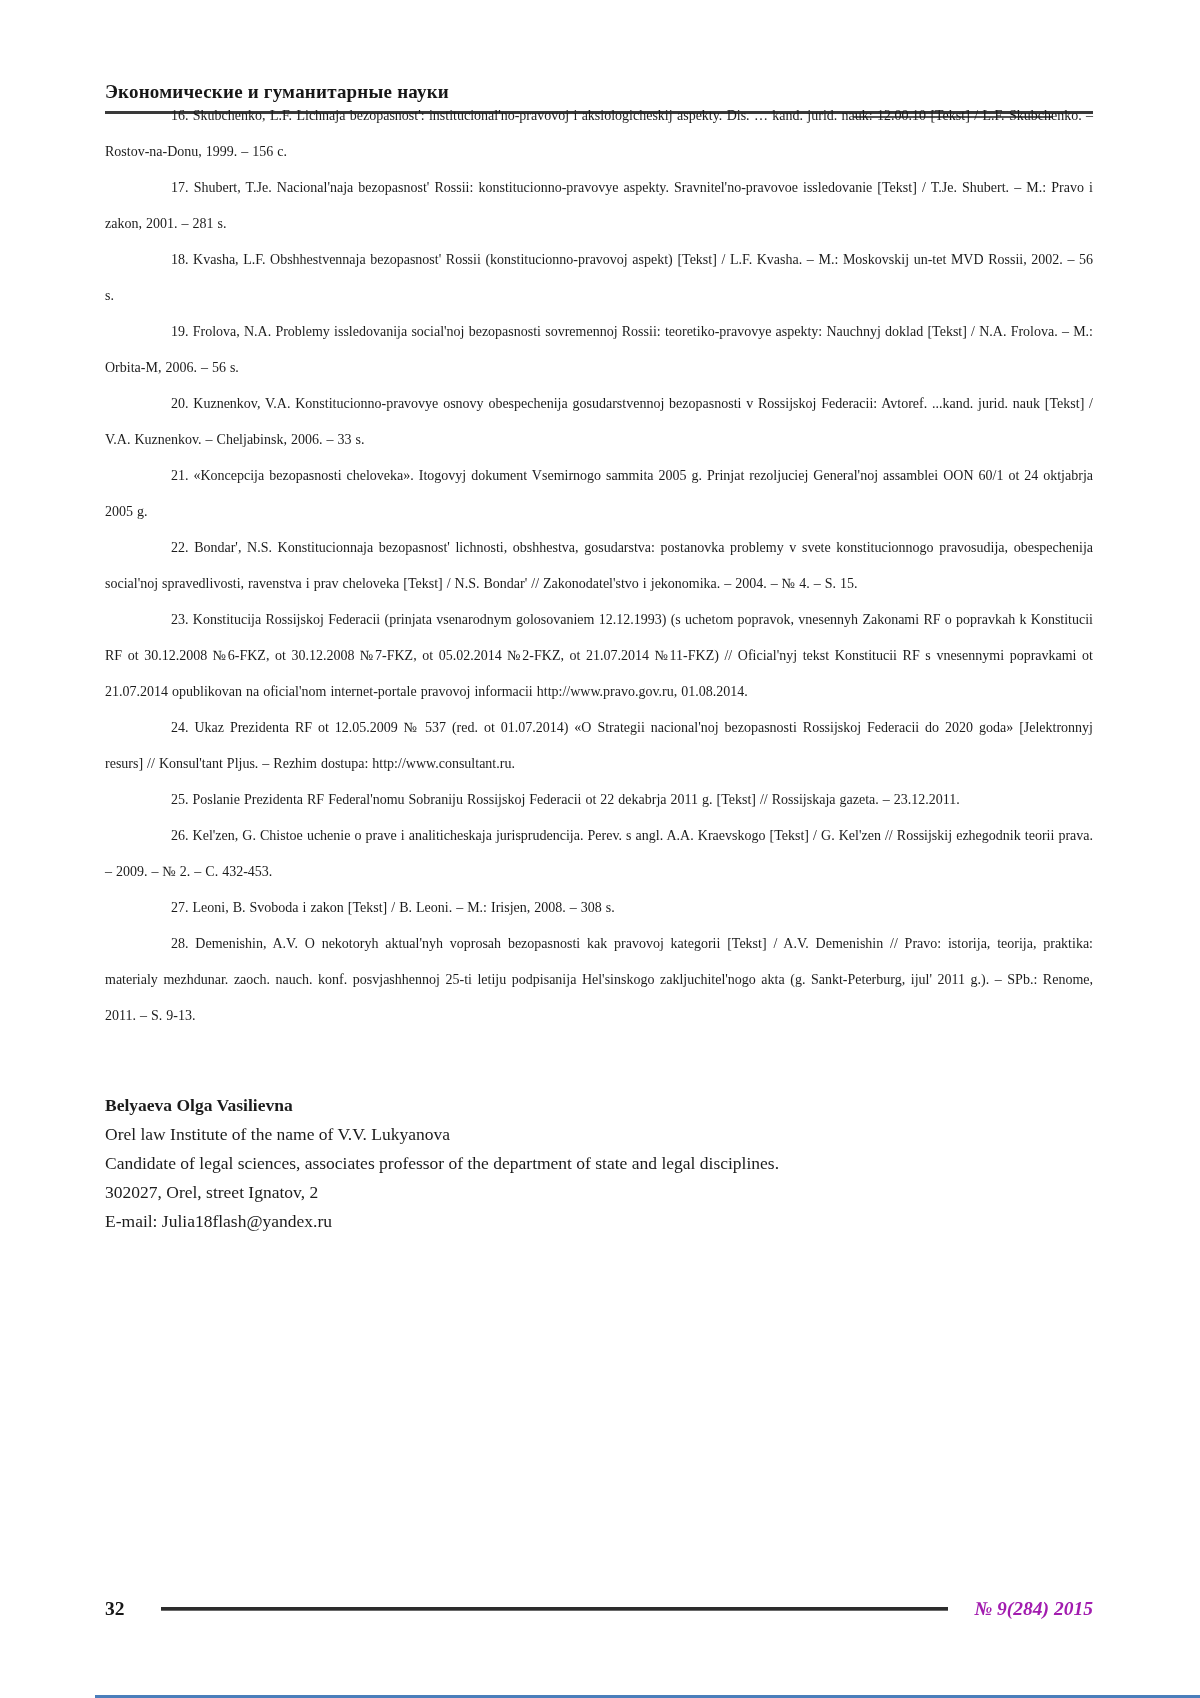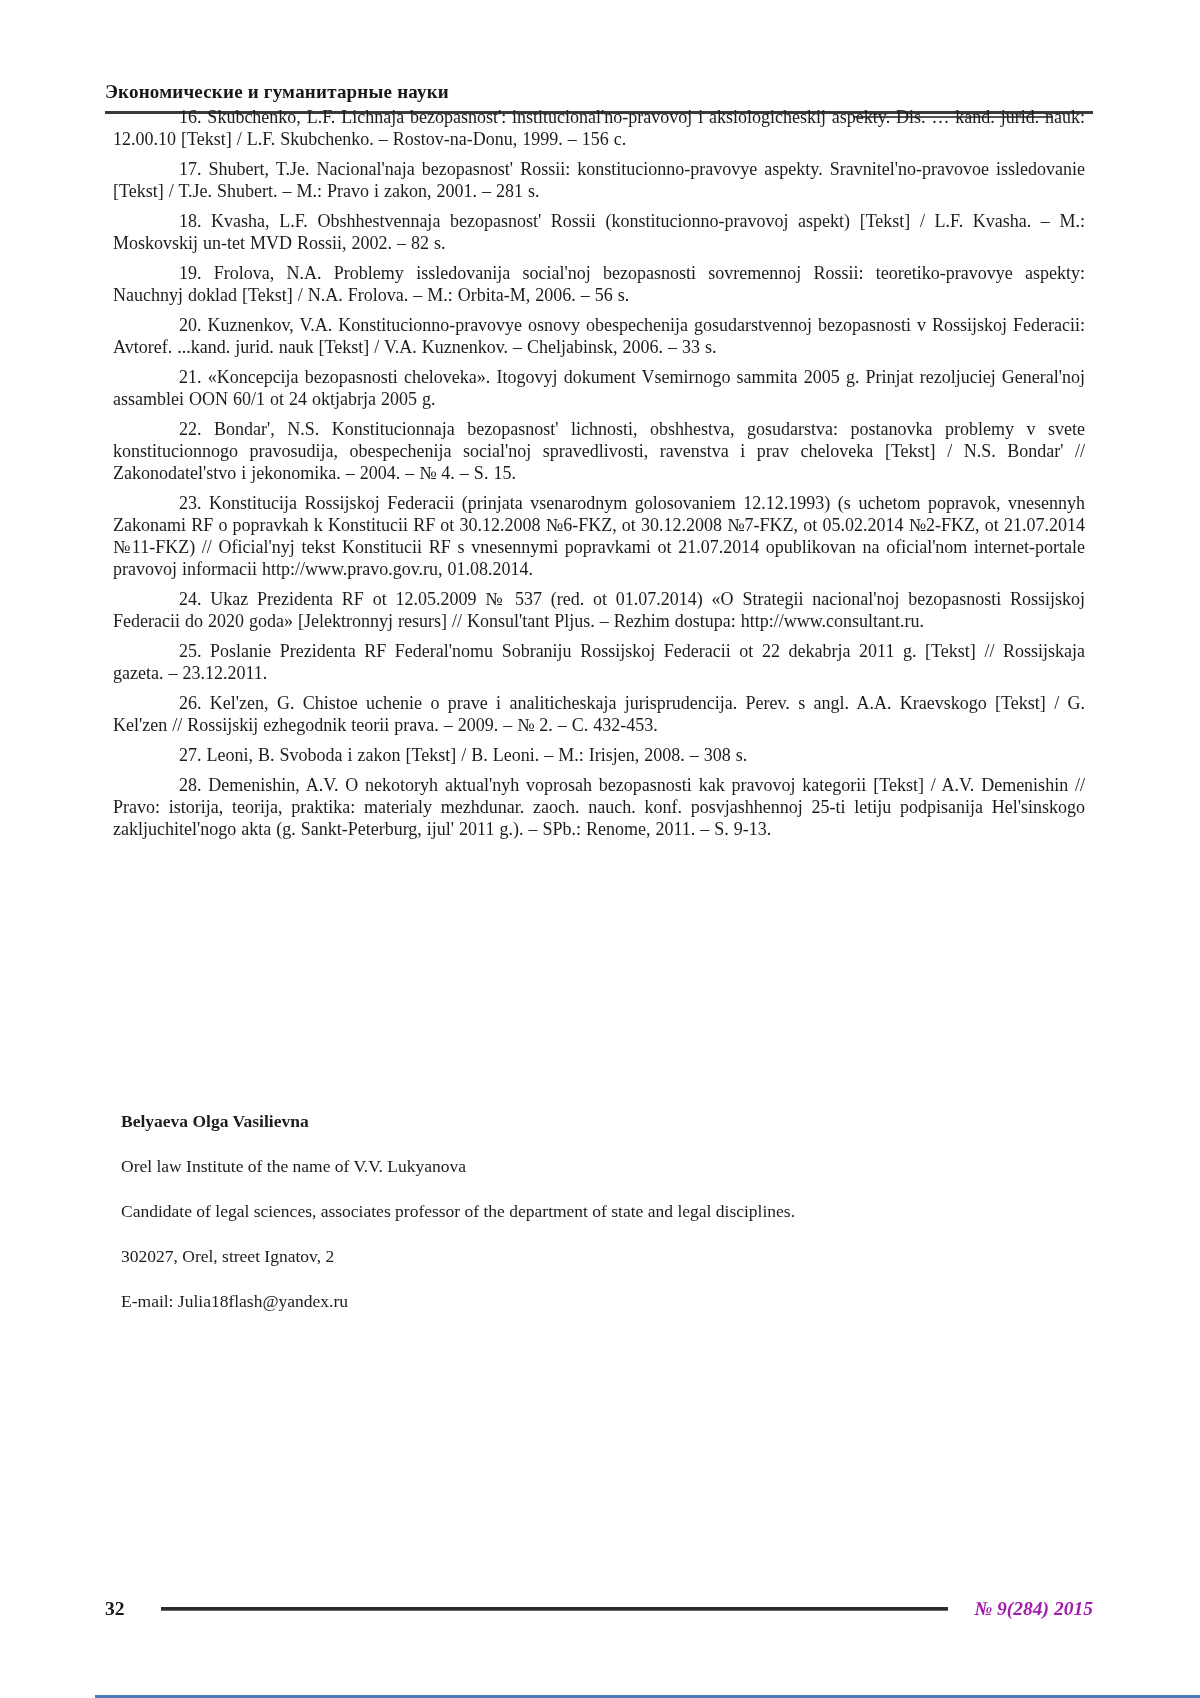--- a/index.html
+++ b/index.html
@@ -48,38 +48,38 @@
     top: 35px;
     width: 200px;
     height: 2px;
     background: #555555;
   }
   
   .refs {
     top: 98px;
   }
   .refs p {
-    margin: 8px;
-    font-size: 18px;
-    line-height: 22px;
+    margin: 0;
+    font-size: 14px;
+    line-height: 36px;
     text-align: justify;
     text-indent: 66px;
     word-spacing: 0.5px;
   }
   
   .author-block {
     top: 1091px;
     font-size: 17.5px;
     line-height: 29px;
   }
   .author-block .author-name {
     font-weight: bold;
   }
   .author-block div {
-    margin: 16px;
+    margin: 0;
   }
   
   .footer {
     top: 1598px;
     display: flex;
     align-items: center;
     text-align: center;
   }
   .footer .page-number {
     font-size: 19.5px;
@@ -116,21 +116,21 @@
 
   <div class="content-col header">
     <div class="header-title">Экономические и гуманитарные науки</div>
     <div class="header-rule-main"></div>
     <div class="header-rule-secondary"></div>
   </div>
 
   <div class="content-col refs">
     <p>16. Skubchenko, L.F. Lichnaja bezopasnost': institucional'no-pravovoj i aksiologicheskij aspekty. Dis. … kand. jurid. nauk: 12.00.10 [Tekst] / L.F. Skubchenko. – Rostov-na-Donu, 1999. – 156 c.</p>
     <p>17. Shubert, T.Je. Nacional'naja bezopasnost' Rossii: konstitucionno-pravovye aspekty. Sravnitel'no-pravovoe issledovanie [Tekst] / T.Je. Shubert. – M.: Pravo i zakon, 2001. – 281 s.</p>
-    <p>18. Kvasha, L.F. Obshhestvennaja bezopasnost' Rossii (konstitucionno-pravovoj aspekt) [Tekst] / L.F. Kvasha. – M.: Moskovskij un-tet MVD Rossii, 2002. – 82 s.</p>
+    <p>18. Kvasha, L.F. Obshhestvennaja bezopasnost' Rossii (konstitucionno-pravovoj aspekt) [Tekst] / L.F. Kvasha. – M.: Moskovskij un-tet MVD Rossii, 2002. – 56 s.</p>
     <p>19. Frolova, N.A. Problemy issledovanija social'noj bezopasnosti sovremennoj Rossii: teoretiko-pravovye aspekty: Nauchnyj doklad [Tekst] / N.A. Frolova. – M.: Orbita-M, 2006. – 56 s.</p>
     <p>20. Kuznenkov, V.A. Konstitucionno-pravovye osnovy obespechenija gosudarstvennoj bezopasnosti v Rossijskoj Federacii: Avtoref. ...kand. jurid. nauk [Tekst] / V.A. Kuznenkov. – Cheljabinsk, 2006. – 33 s.</p>
     <p>21. «Koncepcija bezopasnosti cheloveka». Itogovyj dokument Vsemirnogo sammita 2005 g. Prinjat rezoljuciej General'noj assamblei OON 60/1 ot 24 oktjabrja 2005 g.</p>
     <p>22. Bondar', N.S. Konstitucionnaja bezopasnost' lichnosti, obshhestva, gosudarstva: postanovka problemy v svete konstitucionnogo pravosudija, obespechenija social'noj spravedlivosti, ravenstva i prav cheloveka [Tekst] / N.S. Bondar' // Zakonodatel'stvo i jekonomika. – 2004. – № 4. – S. 15.</p>
     <p>23. Konstitucija Rossijskoj Federacii (prinjata vsenarodnym golosovaniem 12.12.1993) (s uchetom popravok, vnesennyh Zakonami RF o popravkah k Konstitucii RF ot 30.12.2008 №6-FKZ, ot 30.12.2008 №7-FKZ, ot 05.02.2014 №2-FKZ, ot 21.07.2014 №11-FKZ) // Oficial'nyj tekst Konstitucii RF s vnesennymi popravkami ot 21.07.2014 opublikovan na oficial'nom internet-portale pravovoj informacii http://www.pravo.gov.ru, 01.08.2014.</p>
     <p>24. Ukaz Prezidenta RF ot 12.05.2009 № 537 (red. ot 01.07.2014) «O Strategii nacional'noj bezopasnosti Rossijskoj Federacii do 2020 goda» [Jelektronnyj resurs] // Konsul'tant Pljus. – Rezhim dostupa: http://www.consultant.ru.</p>
     <p>25. Poslanie Prezidenta RF Federal'nomu Sobraniju Rossijskoj Federacii ot 22 dekabrja 2011 g. [Tekst] // Rossijskaja gazeta. – 23.12.2011.</p>
     <p>26. Kel'zen, G. Chistoe uchenie o prave i analiticheskaja jurisprudencija. Perev. s angl. A.A. Kraevskogo [Tekst] / G. Kel'zen // Rossijskij ezhegodnik teorii prava. – 2009. – № 2. – C. 432-453.</p>
     <p>27. Leoni, B. Svoboda i zakon [Tekst] / B. Leoni. – M.: Irisjen, 2008. – 308 s.</p>
     <p>28. Demenishin, A.V. O nekotoryh aktual'nyh voprosah bezopasnosti kak pravovoj kategorii [Tekst] / A.V. Demenishin // Pravo: istorija, teorija, praktika: materialy mezhdunar. zaoch. nauch. konf. posvjashhennoj 25-ti letiju podpisanija Hel'sinskogo zakljuchitel'nogo akta  (g. Sankt-Peterburg, ijul' 2011 g.). – SPb.: Renome, 2011. – S. 9-13.</p>

